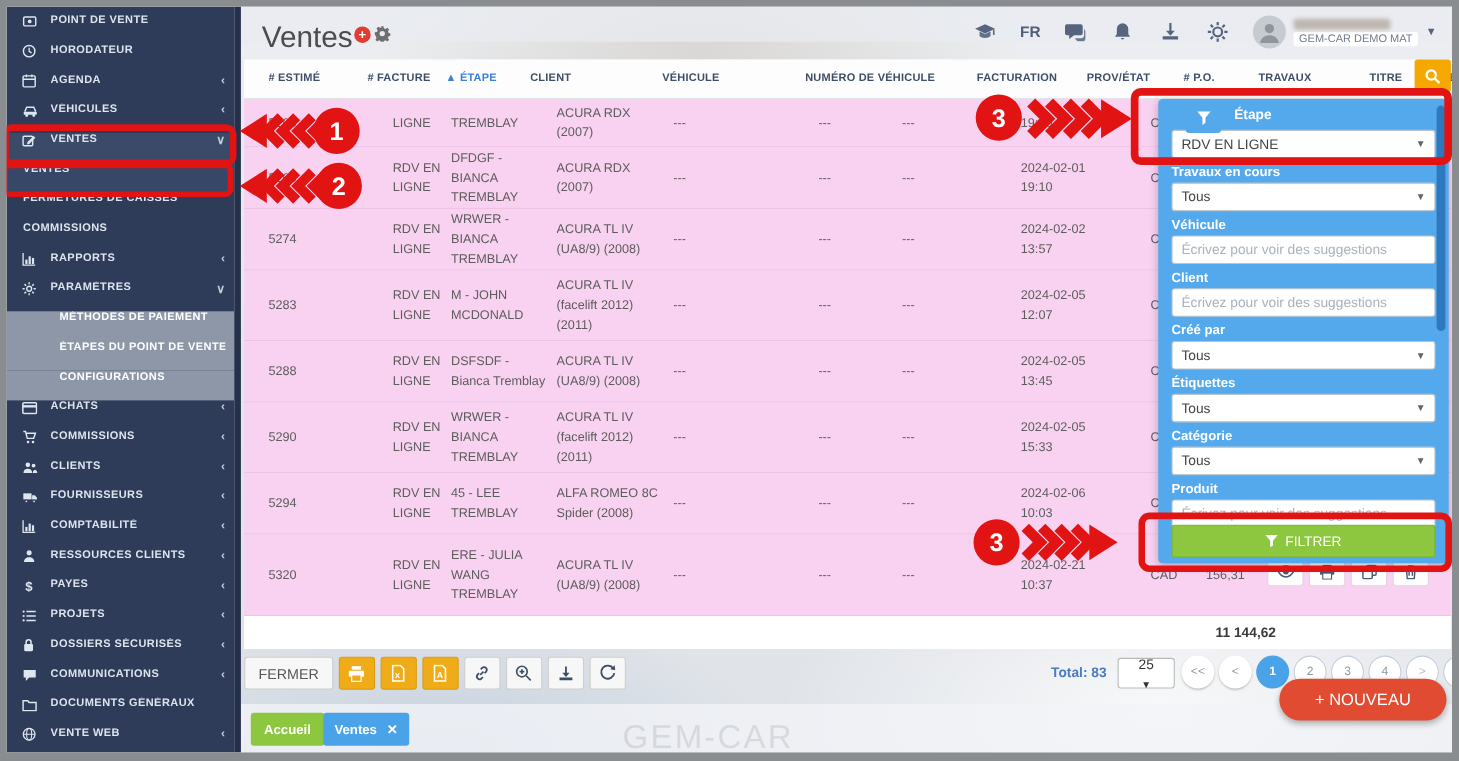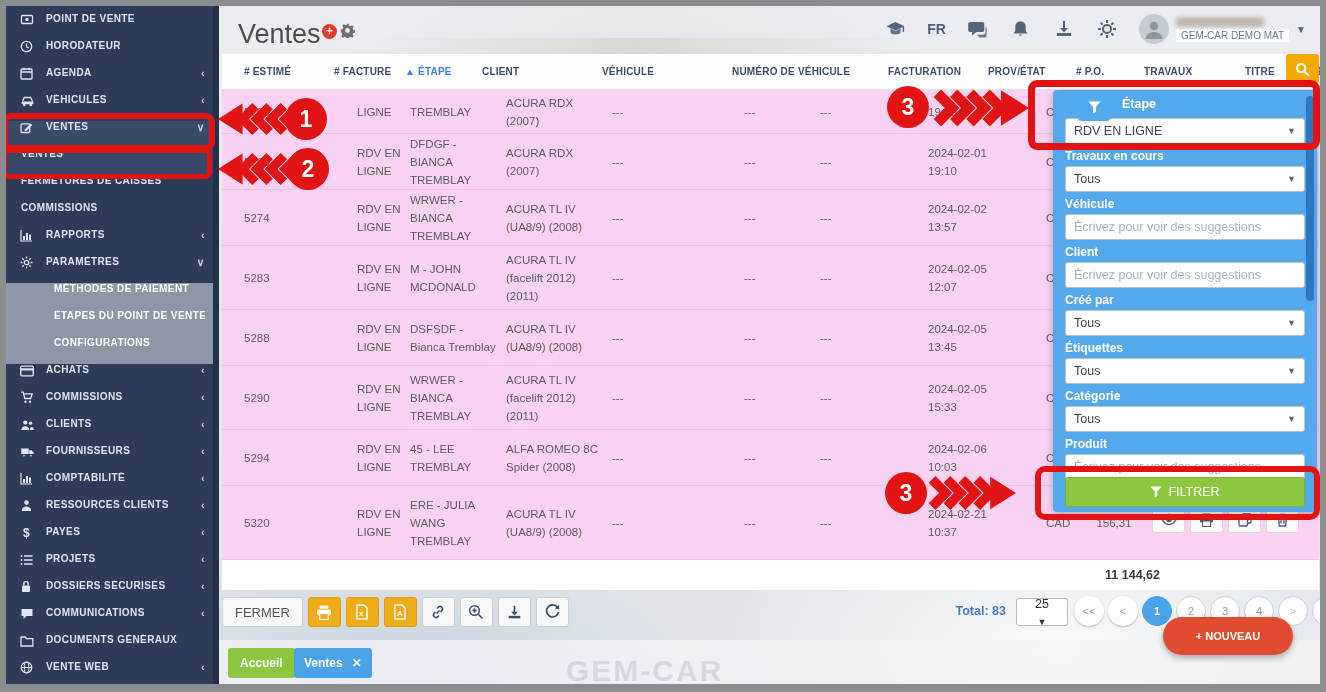--- a/index.html
+++ b/index.html
@@ -113,35 +113,35 @@
               border:1px solid #b9b9b9; border-radius:3px; display:flex; align-items:center;
               justify-content:center; gap:6px; font-size:12.5px; color:#333; z-index:2; cursor:pointer;flex-direction:column; }
   #pager { position:absolute; left:1021px; top:590px; display:flex; gap:4px; z-index:2; left:1068px; }
   #pager { left:1068px; }
   .pg { width:30px; height:30px; border-radius:50%; background:#fff; border:1px solid #c6cfda;
         font-size:11px; color:#8a97a8; display:flex; align-items:center; justify-content:center; cursor:pointer; }
   .pg.nav { border:none; box-shadow:0 1px 2px rgba(0,0,0,.25); }
   .pg.active { background:#4aa3e8; border-color:#4aa3e8; color:#fff; font-weight:bold; }
   .pg.dim { color:#b3bdc9; }
 
-  #nouveau-btn { position:absolute; left:1157px; top:611px; width:130px; height:38px; border-radius:20px;
-                 background:#e14b32; color:#fff; font-size:11px; font-weight:bold; display:flex;
+  #nouveau-btn { position:absolute; left:1157px; top:611px; width:152px; height:38px; border-radius:20px;
+                 background:#e14b32; color:#fff; font-size:15px; font-weight:normal; display:flex;
                  align-items:center; justify-content:center; z-index:7; cursor:pointer;
                  box-shadow:0 3px 6px rgba(0,0,0,.3); }
 
   #tabbar { position:absolute; left:213px; top:634px; width:1101px; height:44px;
             background:rgba(242,244,247,.78); z-index:2; }
   #tab-accueil { position:absolute; left:9px; top:8px; height:30px; padding:0 12px; background:#8dc63f;
                  border-radius:3px; color:#fff; font-size:12px; font-weight:bold; display:flex;
                  align-items:center; cursor:pointer; }
   #tab-ventes { position:absolute; left:75px; top:8px; height:30px; padding:0 10px; background:#4aa3e8;
                 border-radius:3px; color:#fff; font-size:12px; font-weight:bold; display:flex;
                 align-items:center; gap:9px; cursor:pointer; }
   #tab-ventes .x { font-size:12px; cursor:pointer; }
-  #watermark { position:absolute; left:560px; top:648px; font-size:30px; font-weight:bold;
+  #watermark { position:absolute; left:560px; top:648px; font-size:30px; font-weight:normal;
                letter-spacing:2px; color:rgba(140,130,160,.22); z-index:2; }
 
   
   .red-box { position:absolute; border:6px solid #e21313; border-radius:9px; z-index:10; pointer-events:none; }
   #box-menu   { left:-4px; top:107px; width:213px; height:38px; }
   #box-submenu{ left:-4px; top:142px; width:210px; height:31px; border-width:5px; border-radius:7px; }
   #box-etape  { left:1022px; top:74px; width:292px; height:70px; border-width:7px; }
   #box-filtrer{ left:1029px; top:460px; width:285px; height:54px; border-radius:10px; }
   .num-circle { position:absolute; width:42px; height:42px; border-radius:50%; background:#e21313;
                 color:#fff; font-size:23px; font-weight:bold; text-align:center; line-height:42px;

